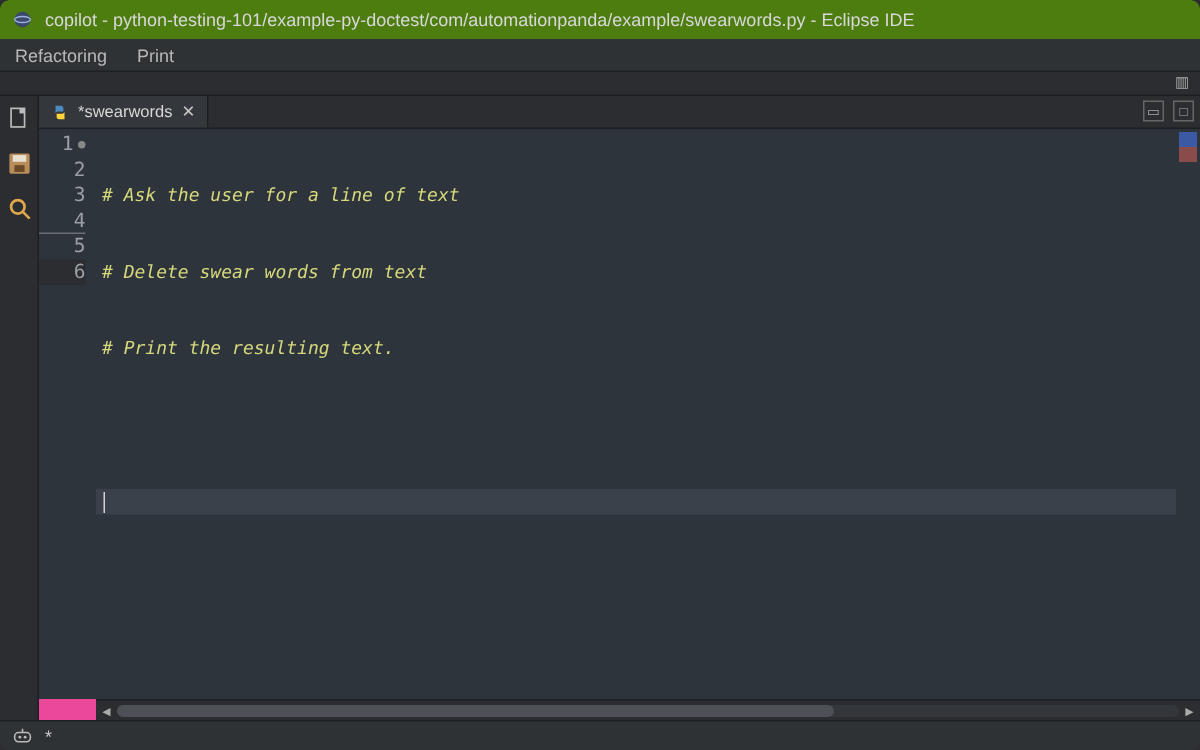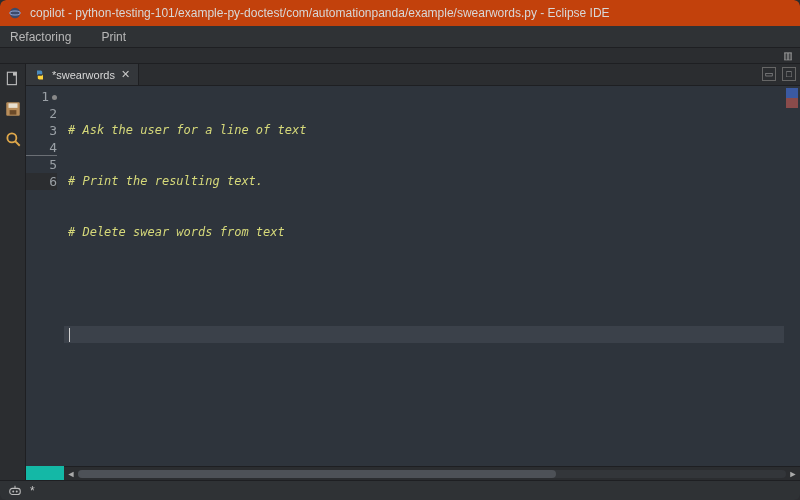--- a/index.html
+++ b/index.html
@@ -10,21 +10,21 @@
     font-size: 12px;
     color: #c8c8c8;
     display: flex;
     flex-direction: column;
     border-radius: 6px;
   }
 
   
   .titlebar {
     height: 26px;
-    background: #c2410c;
+    background: #4d7c0f;
     display: flex;
     align-items: center;
     padding: 0 8px;
     border-top-left-radius: 6px;
     border-top-right-radius: 6px;
   }
   .titlebar .app-icon {
     width: 14px; height: 14px;
     margin-right: 8px;
     display: inline-flex;
@@ -36,21 +36,21 @@
     overflow: hidden;
   }
 
   
   .menubar {
     height: 22px;
     background: #2f3235;
     display: flex;
     align-items: center;
     padding: 0 6px;
-    gap: 22px;
+    gap: 12px;
     border-bottom: 1px solid #1e1f22;
   }
   .menubar .menu-item {
     color: #b8b8b8;
     font-size: 12px;
     padding: 2px 4px;
     cursor: default;
   }
 
   
@@ -95,21 +95,21 @@
     display: flex; align-items: center; justify-content: center;
     cursor: pointer;
   }
 
   
   .editor-region {
     flex: 1;
     display: flex;
     flex-direction: column;
     min-width: 0;
-    background: #14b8a6;
+    background: #ec4899;
   }
 
   
   .tabbar {
     height: 22px;
     display: flex;
     align-items: stretch;
     background: #2b2d30;
     position: relative;
     border-bottom: 1px solid #1e1f22;
@@ -327,22 +327,22 @@
       <div class="gutter">
         <div class="ln"><span>1</span><span class="dot"></span></div>
         <div class="ln"><span>2</span></div>
         <div class="ln"><span>3</span></div>
         <div class="ln" style="border-bottom:1px solid #6b6f75;"><span>4</span></div>
         <div class="ln"><span>5</span></div>
         <div class="ln" style="background:#2b2d30;"><span>6</span></div>
       </div>
       <div class="code">
         <div class="line"><span class="comment"># Ask the user for a line of text</span></div>
+        <div class="line"><span class="comment"># Delete swear words from text</span></div>
         <div class="line"><span class="comment"># Print the resulting text.</span></div>
-        <div class="line"><span class="comment"># Delete swear words from text</span></div>
         <div class="line"><span></span></div>
         <div class="line current"><span class="cursor"></span><span></span></div>
         <div class="line"><span></span></div>
       </div>
       <div class="overview">
         <div class="band" style="top:2px;background:#3b5aa3;"></div>
         <div class="band" style="top:12px;background:#8a4b4b;"></div>
       </div>
     </div>
 

